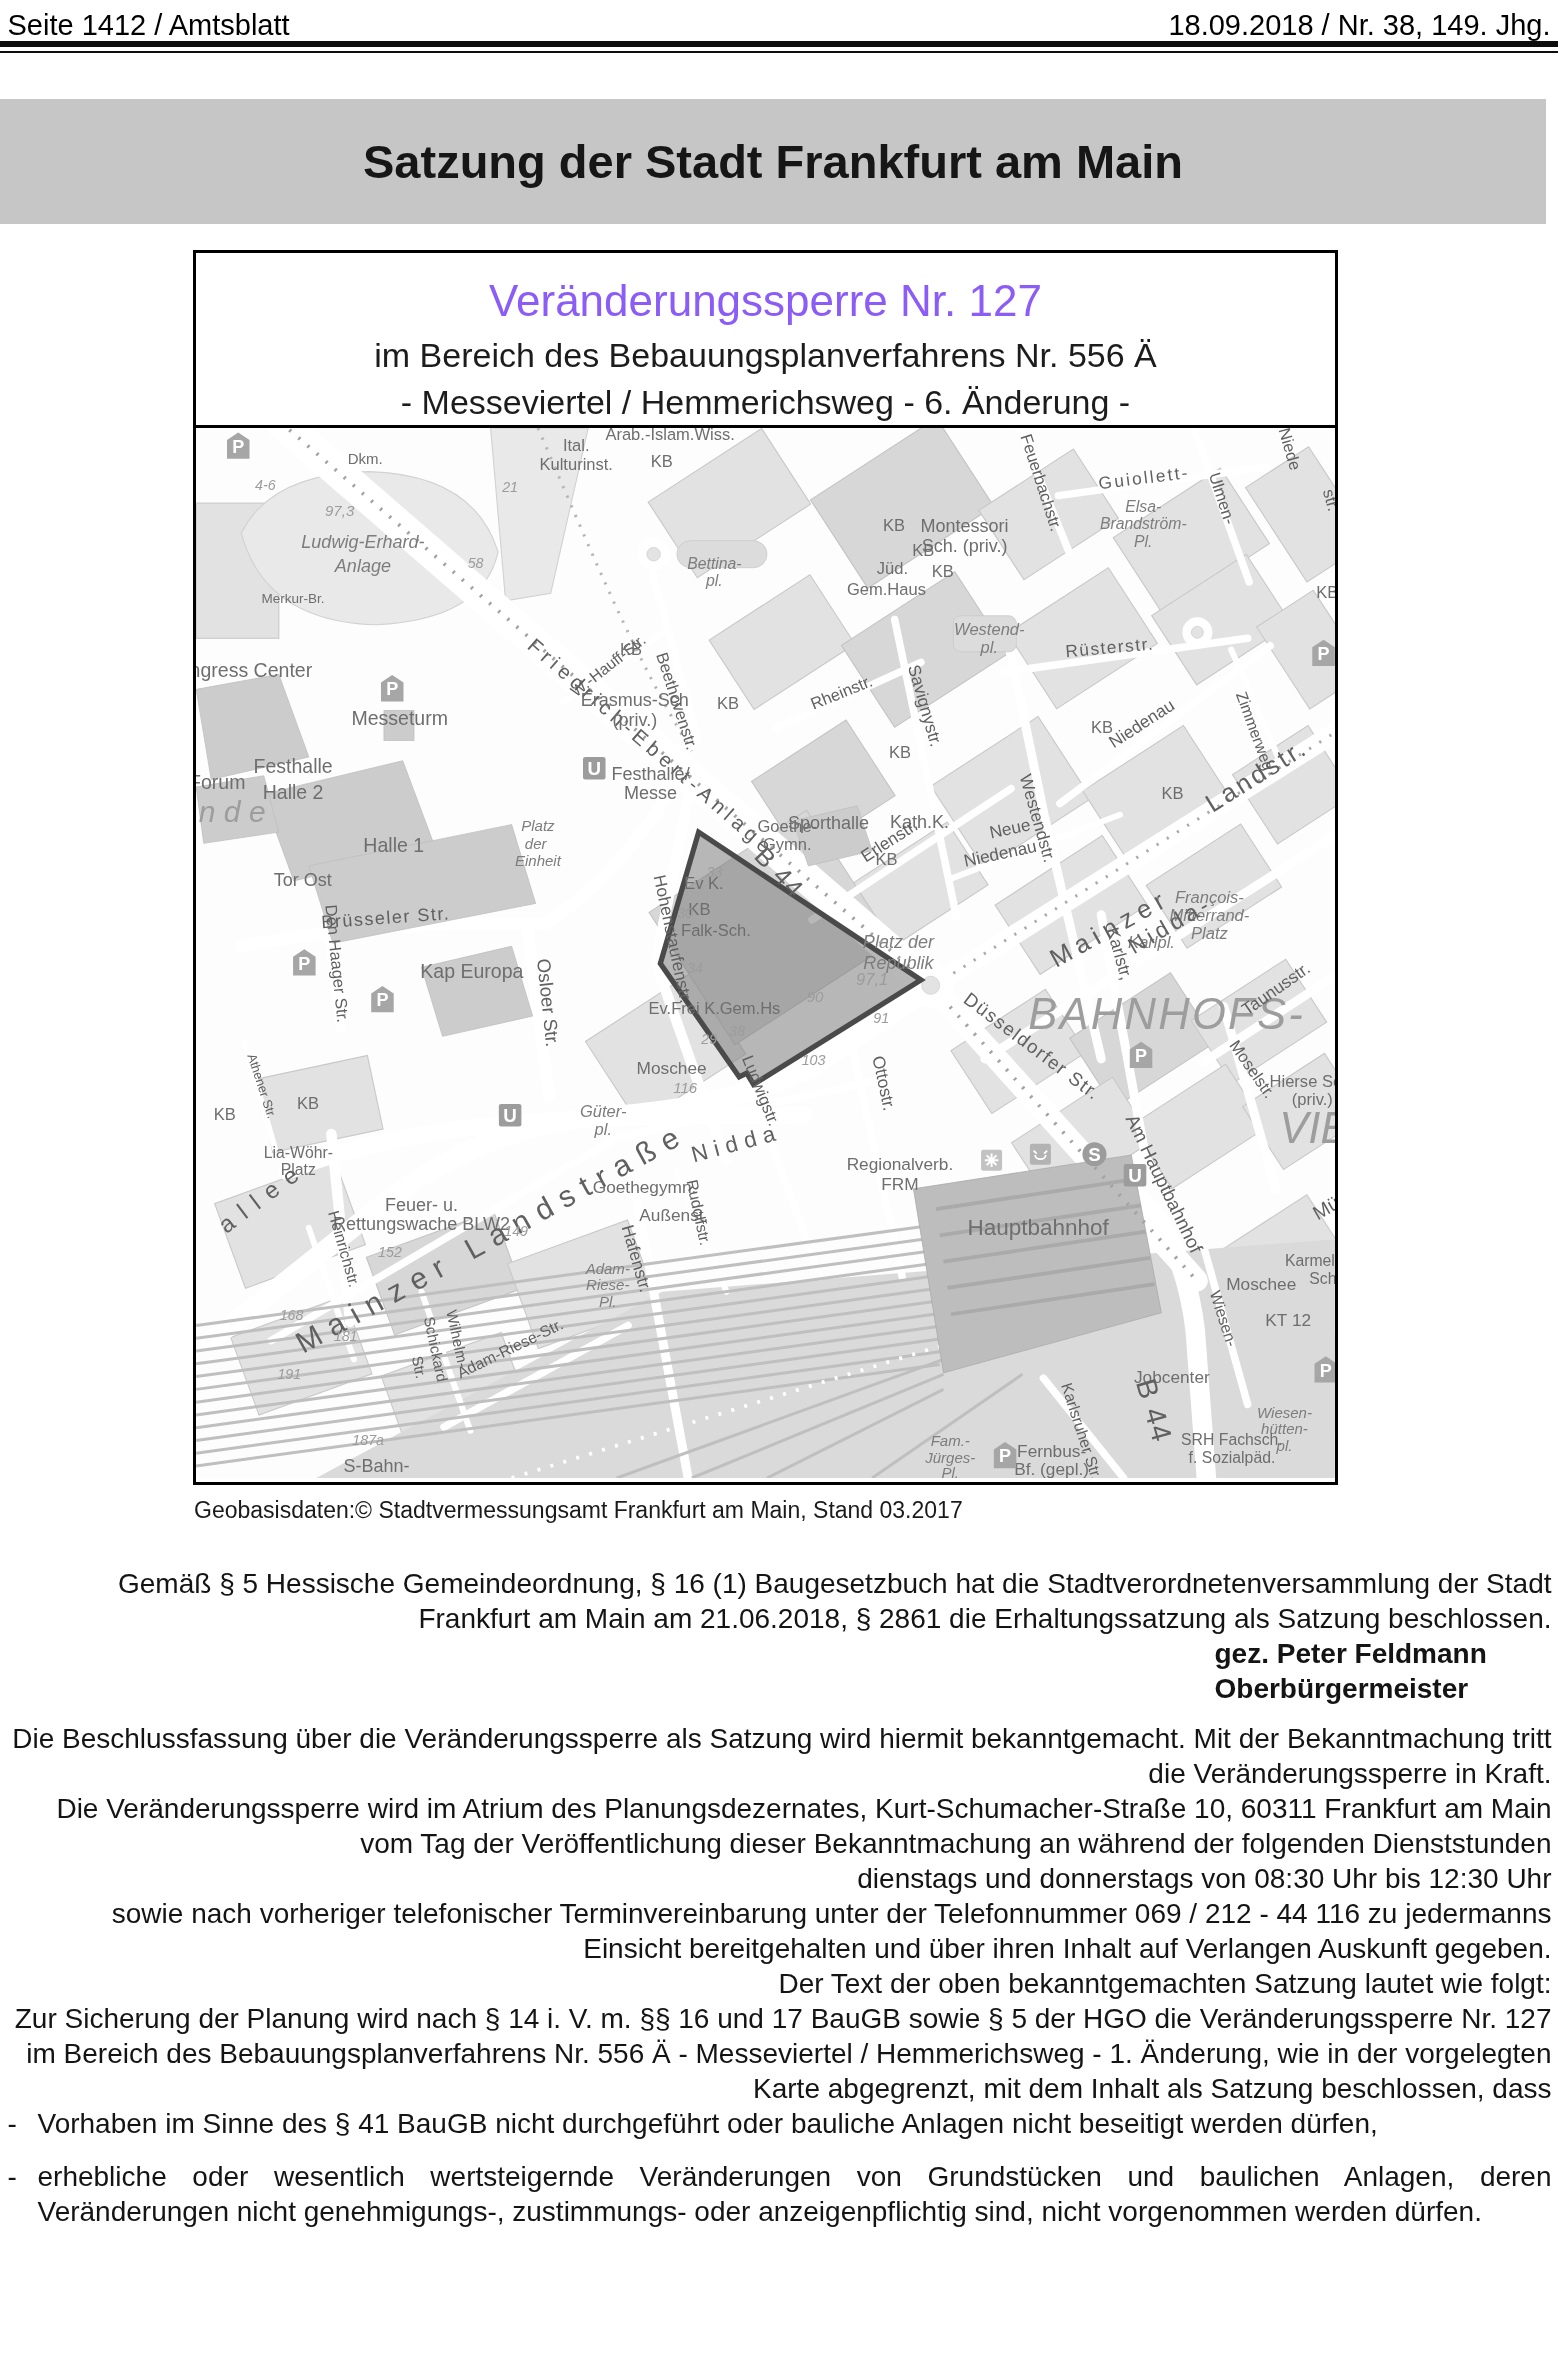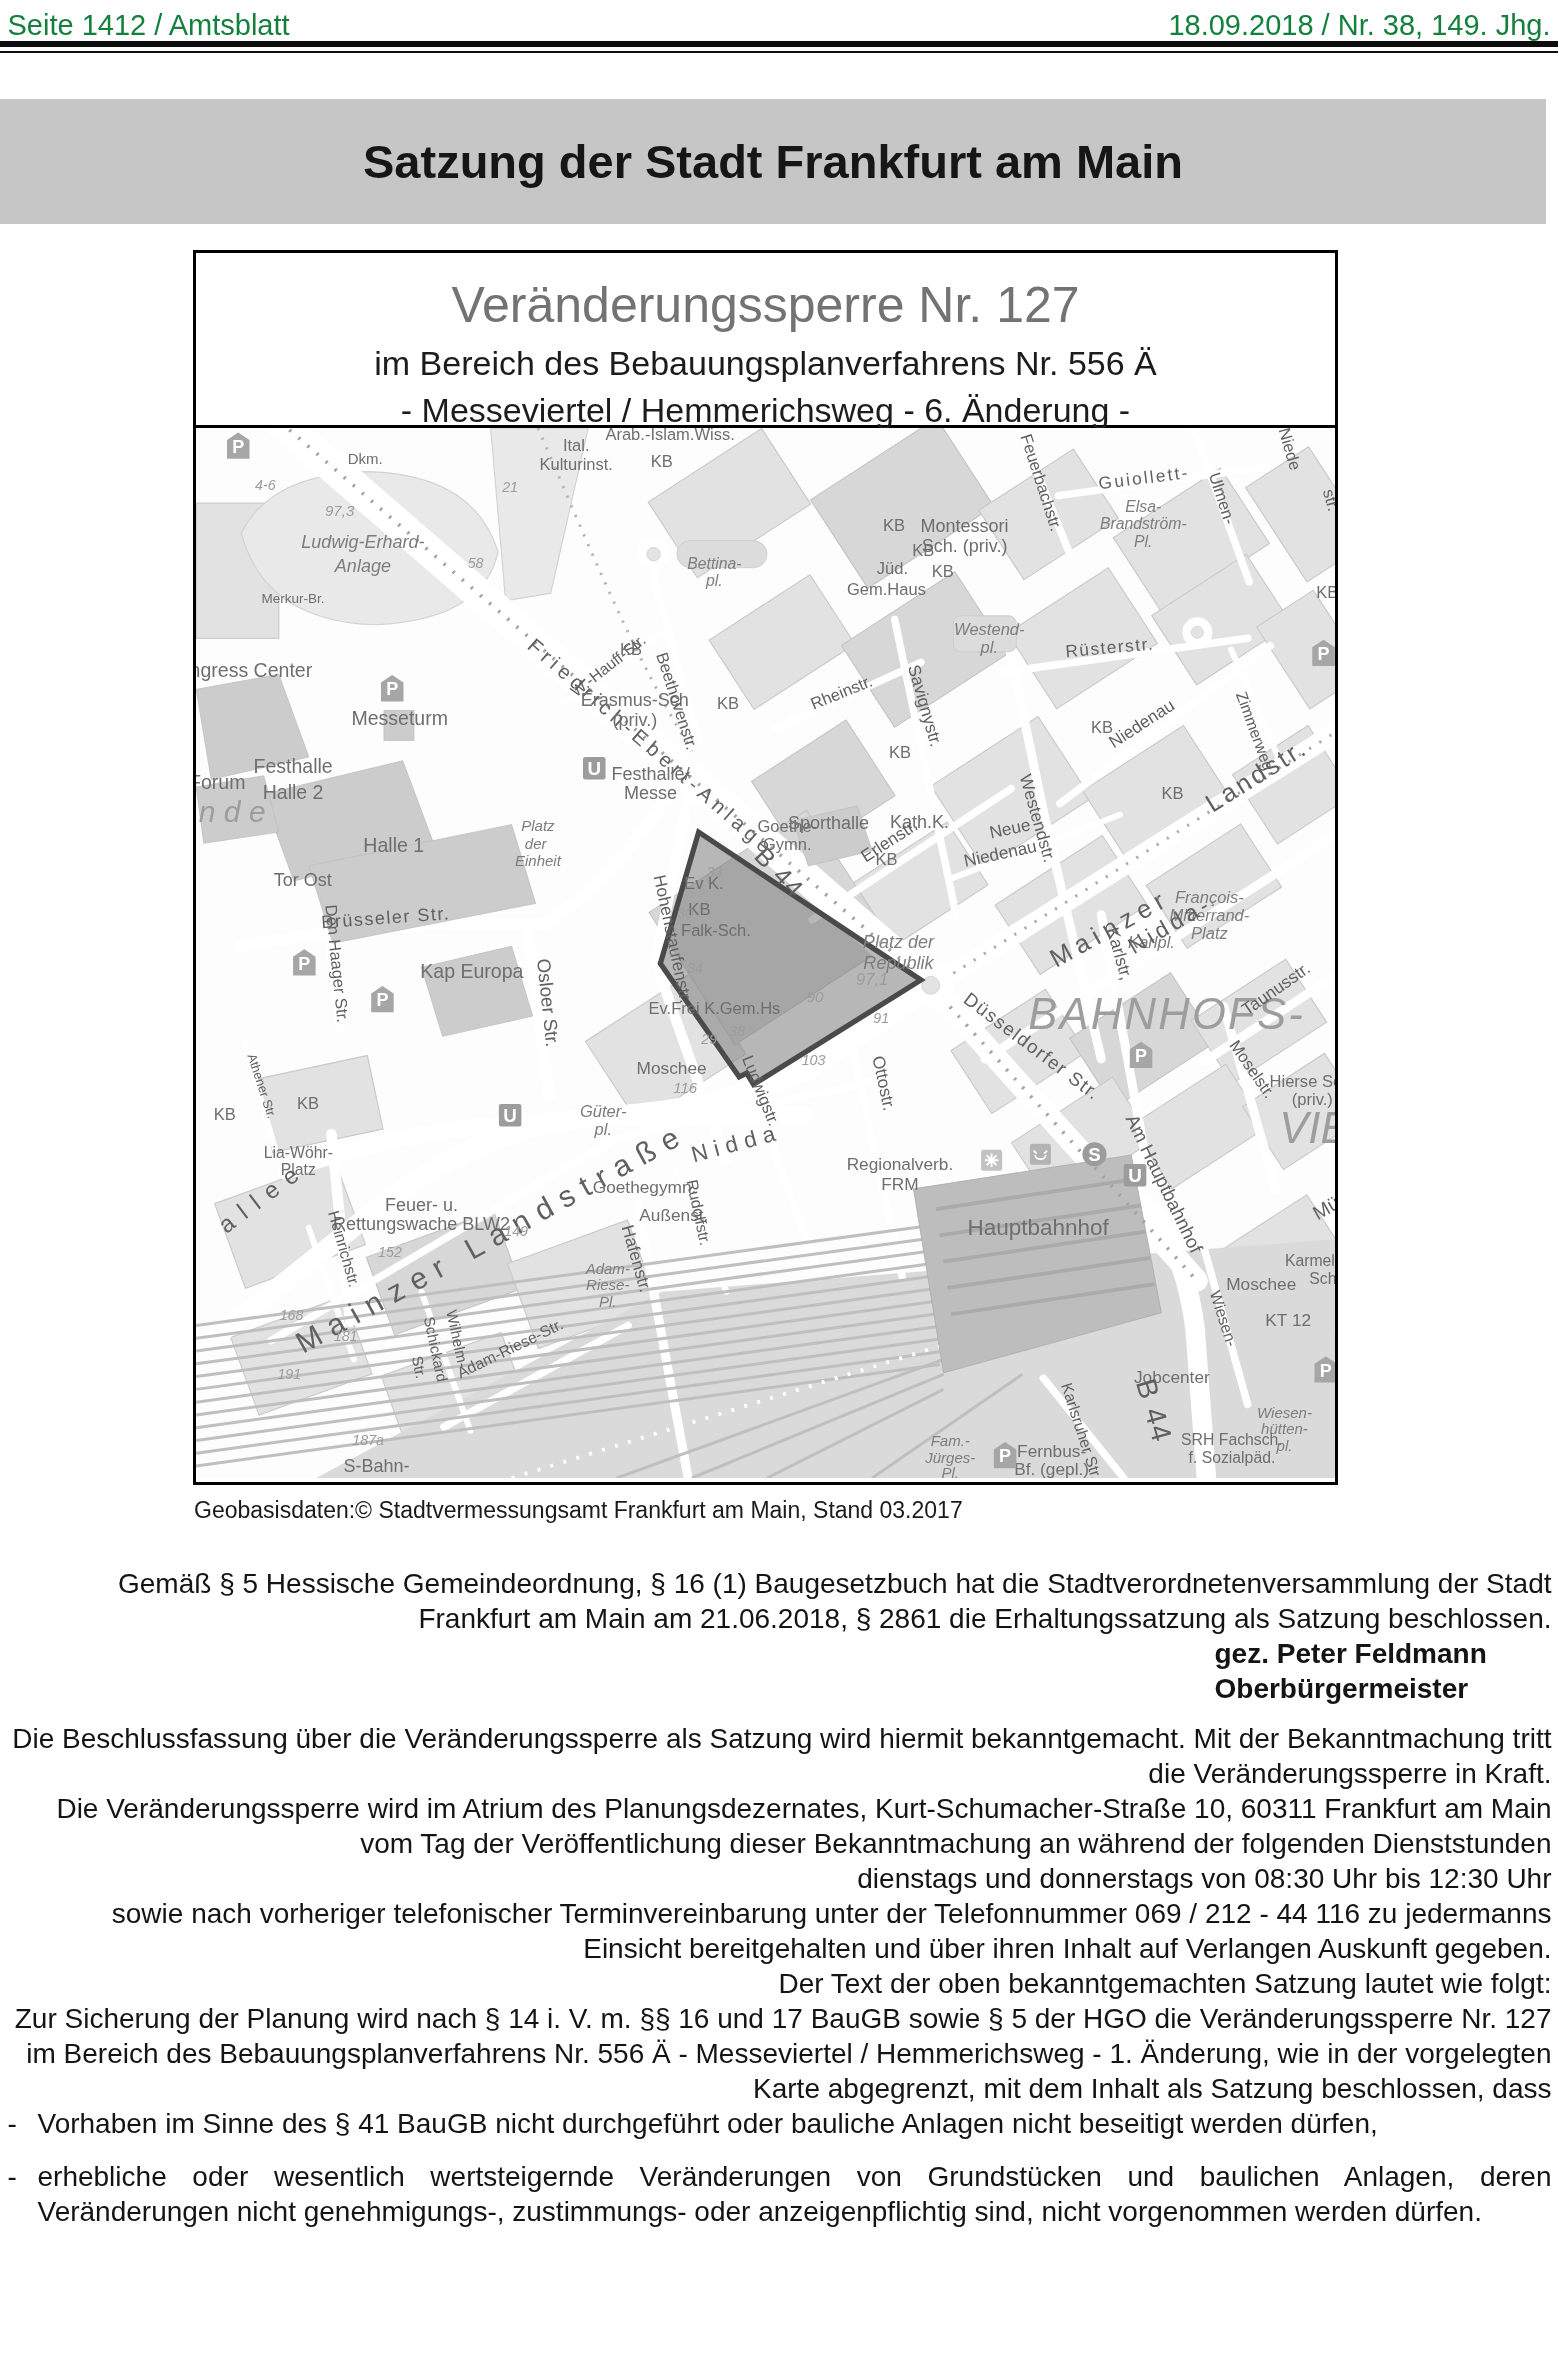--- a/index.html
+++ b/index.html
@@ -1,28 +1,28 @@
 <!DOCTYPE html>
 <html style="font-size:12px"><head>
 <meta charset="utf-8">
 <style>
   html,body{margin:0;padding:0;background:#ffffff;}
   #page{position:relative;width:1558px;height:2377px;background:#fff;overflow:hidden;
         font-family:"Liberation Sans",sans-serif;color:#111;}
-  .hdr{position:absolute;top:9px;font-size:29px;color:#15803d;white-space:nowrap;}
+  .hdr{position:absolute;top:9px;font-size:29px;color:#000000;white-space:nowrap;}
   #hdr-left{left:7.5px;}
   #hdr-right{right:7.5px;text-align:right;}
   #rule-thick{position:absolute;left:0;top:41px;width:1558px;height:6px;background:#0d0d0d;}
   #rule-thin{position:absolute;left:0;top:51px;width:1558px;height:1.5px;background:#0d0d0d;}
   #banner{position:absolute;left:0;top:99px;width:1546px;height:125px;background:#c6c6c6;
           display:flex;align-items:center;justify-content:center;}
   #banner-title{font-size:47px;font-weight:bold;color:#161616;letter-spacing:0px;}
   #notice-box{position:absolute;left:193px;top:250px;width:1139px;height:1229px;border:3.8px solid #000;background:#fff;}
   #box-titles{height:172px;border-bottom:3px solid #000;text-align:center;}
-  .bt1{font-size:50px;color:#737373;padding-top:22.6px;}
+  .bt1{font-size:44px;color:#8b5cf6;padding-top:22.6px;}
   .bt2{font-size:34px;color:#1c1c1c;padding-top:10.5px;}
   .bt3{font-size:34px;color:#1c1c1c;padding-top:7.5px;}
   #map-wrap{position:absolute;left:0;top:175px;width:1139px;height:1050px;overflow:hidden;background:#fdfdfd;}
   #map-svg{display:block;}
   #map-caption{position:absolute;left:194px;top:1497px;font-size:23px;color:#1a1a1a;}
   #body-text{position:absolute;left:7.5px;top:1548px;width:1544px;font-size:28px;line-height:35px;color:#141414;margin-top:18px;}
   #body-text p{margin:0;text-align:right;}
   .just{text-align:justify;}
   .sig{font-weight:bold;margin-left:1207px;line-height:35px;}
   .bullet{display:flex;}

